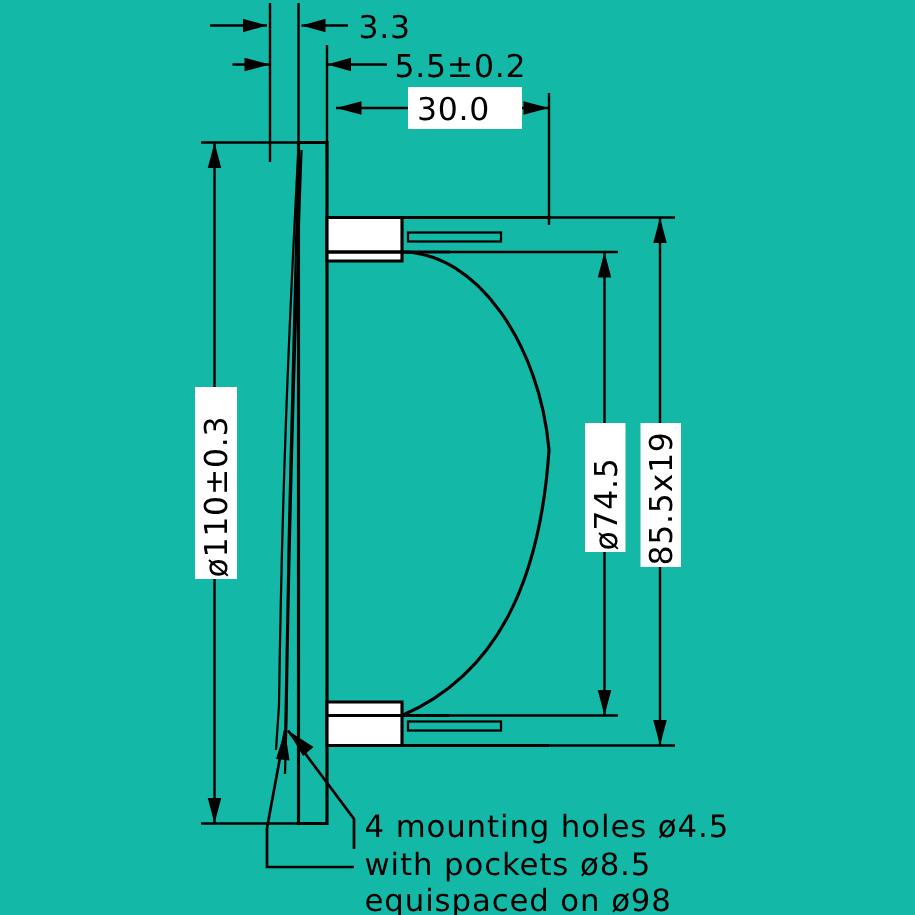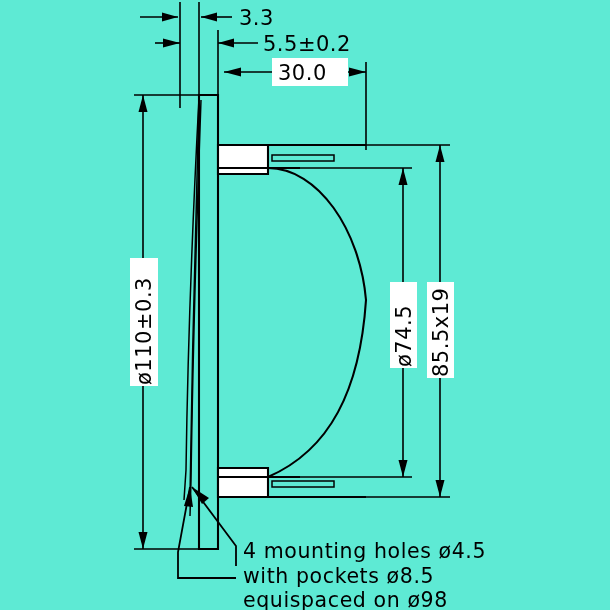--- a/index.html
+++ b/index.html
@@ -7,21 +7,21 @@
     padding: 0;
     background: #ffffff;
   }
   body {
     font-family: "DejaVu Sans", sans-serif;
   }
   #drawing-root {
     position: relative;
     width: 610px;
     height: 610px;
-    background: #5eead4;
+    background: #14b8a6;
     overflow: hidden;
   }
   svg#tech-drawing {
     display: block;
     width: 610px;
     height: 610px;
   }
   .dimtext {
     font-family: "DejaVu Sans", sans-serif;
     font-size: 21px;

